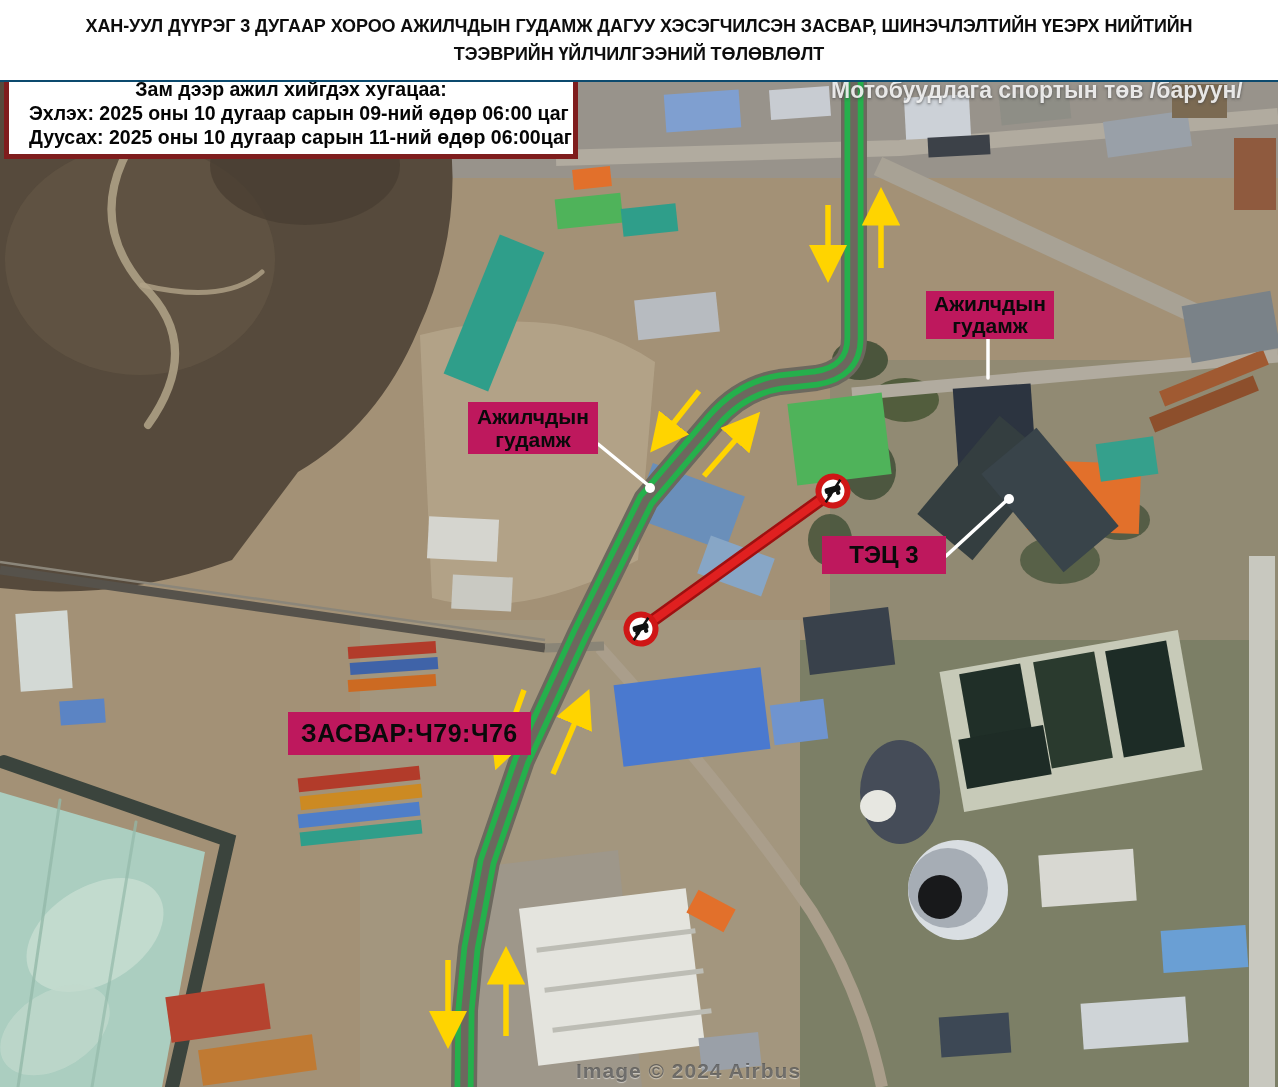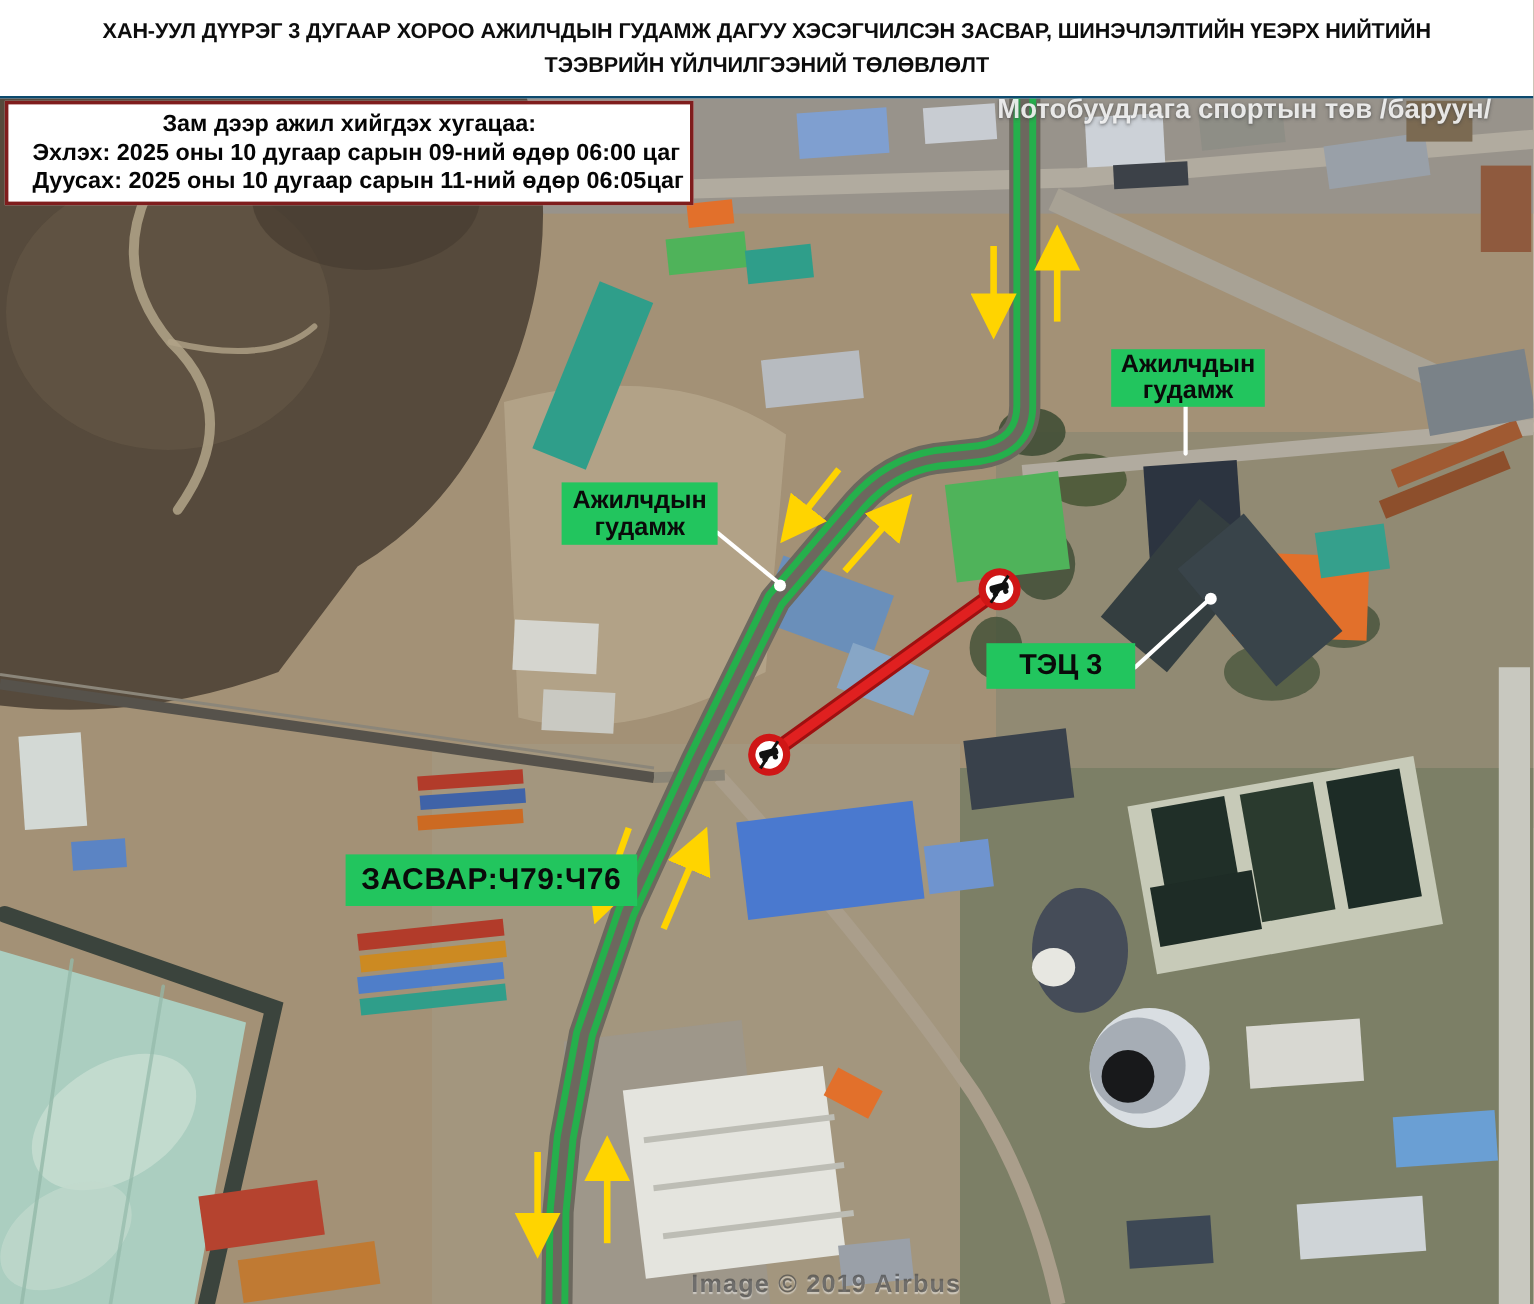--- a/index.html
+++ b/index.html
@@ -2,24 +2,24 @@
 <html><head>
 <meta charset="utf-8">
 <style>
   html,body{margin:0;padding:0;background:#e9e9e9;}
   .page{position:relative;width:1278px;height:1087px;overflow:hidden;background:#a39176;
         font-family:"Liberation Sans","DejaVu Sans",sans-serif;}
   #map-canvas{position:absolute;left:0;top:0;z-index:1;}
   .header{position:absolute;top:0;left:0;width:1278px;height:80px;background:#ffffff;z-index:6;
           display:flex;flex-direction:column;justify-content:center;gap:1px;border-bottom:2px solid #0c4a6e;}
   .header .t{font-weight:bold;font-size:18px;color:#0d0d0d;text-align:center;line-height:1.45;letter-spacing:-0.1px;white-space:nowrap;}
-  .info-box{position:absolute;left:4px;top:84px;width:574px;z-index:5;background:#ffffff;border:3px solid #7f1d1d;
+  .info-box{position:absolute;left:4px;top:68px;width:574px;z-index:5;background:#ffffff;border:5px solid #7f1d1d;
             box-sizing:border-box;padding:4px 20px;text-align:center;font-weight:bold;font-size:19.5px;line-height:1.24;color:#050505;}
   .info-box div{white-space:nowrap;}
-  .map-label{position:absolute;z-index:5;background:#22c55e;color:#0a0a0a;font-weight:bold;text-align:center;box-sizing:border-box;}
+  .map-label{position:absolute;z-index:5;background:#be185d;color:#0a0a0a;font-weight:bold;text-align:center;box-sizing:border-box;}
   #lbl-street-right{left:926px;top:291px;width:128px;font-size:21px;line-height:1.05;padding:2px 0;}
   #lbl-street-center{left:468px;top:402px;width:130px;font-size:21px;line-height:1.1;padding:3px 0;}
   #lbl-tec3{left:822px;top:536px;width:124px;font-size:24px;padding:5px 11px;}
   #lbl-direction{left:288px;top:712px;font-size:25px;padding:7px 13px;letter-spacing:0.5px;white-space:nowrap;}
   .poi-text{position:absolute;left:831px;top:77px;z-index:4;font-size:23px;font-weight:bold;
             color:rgba(250,250,250,0.88);text-shadow:0 1px 3px rgba(70,70,70,0.85);white-space:nowrap;}
   .attribution{position:absolute;left:576px;top:1059px;z-index:4;font-size:21px;font-weight:bold;
                color:rgba(75,75,75,0.72);text-shadow:0 1px 1px rgba(255,255,255,0.5);letter-spacing:1px;white-space:nowrap;}
 </style>
 </head>
@@ -162,32 +162,32 @@
   <div class="poi-text">Мотобуудлага спортын төв /баруун/</div>
 
   <header class="header">
     <div class="t">ХАН-УУЛ ДҮҮРЭГ 3 ДУГААР ХОРОО АЖИЛЧДЫН ГУДАМЖ ДАГУУ ХЭСЭГЧИЛСЭН ЗАСВАР, ШИНЭЧЛЭЛТИЙН ҮЕЭРХ НИЙТИЙН</div>
     <div class="t">ТЭЭВРИЙН ҮЙЛЧИЛГЭЭНИЙ ТӨЛӨВЛӨЛТ</div>
   </header>
 
   <div class="info-box">
     <div>Зам дээр ажил хийгдэх хугацаа:</div>
     <div>Эхлэх: 2025 оны 10 дугаар сарын 09-ний өдөр 06:00 цаг</div>
-    <div>Дуусах: 2025 оны 10 дугаар сарын 11-ний өдөр 06:05цаг</div>
+    <div>Дуусах: 2025 оны 10 дугаар сарын 11-ний өдөр 06:00цаг</div>
   </div>
 
   <div class="map-label" id="lbl-street-right">
     <div>Ажилчдын</div>
     <div>гудамж</div>
   </div>
 
   <div class="map-label" id="lbl-street-center">
     <div>Ажилчдын</div>
     <div>гудамж</div>
   </div>
 
   <div class="map-label" id="lbl-tec3">ТЭЦ 3</div>
 
   <div class="map-label" id="lbl-direction">ЗАСВАР:Ч79:Ч76</div>
 
-  <div class="attribution">Image © 2019 Airbus</div>
+  <div class="attribution">Image © 2024 Airbus</div>
 
 </div>
 
 </body></html>

